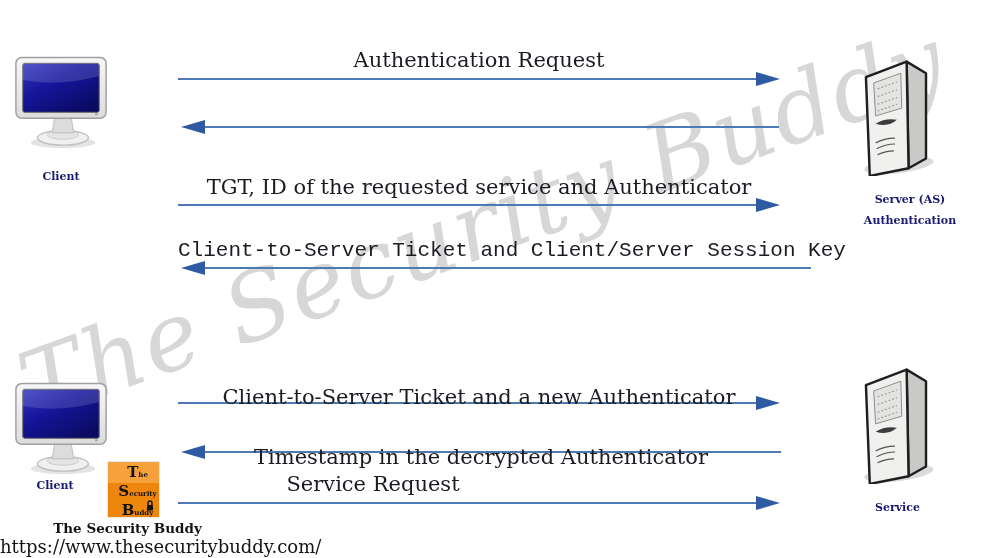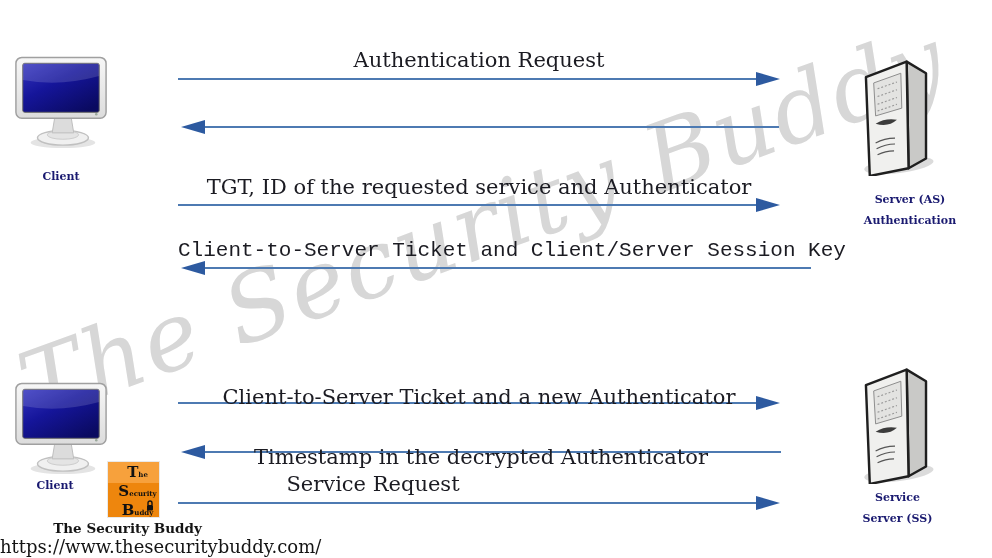--- a/index.html
+++ b/index.html
@@ -24,21 +24,21 @@
   .server-as{left:850px;top:50px;width:90px;height:126px;}
   .server-ss{left:850px;top:358px;width:90px;height:126px;}
 
   .entity-label{
     position:absolute;z-index:3;text-align:center;
     font-weight:bold;font-size:11px;line-height:21px;color:#1a1a70;
   }
   .lbl-client-top{left:12px;top:166px;width:98px;}
   .lbl-client-bottom{left:6px;top:475px;width:98px;}
   .lbl-as{left:830px;top:189px;width:160px;}
-  .lbl-ss{left:820px;top:487px;width:155px;}
+  .lbl-ss{left:820px;top:497px;width:155px;}
 
   
   .msg-label{
     position:absolute;z-index:3;text-align:center;white-space:nowrap;
     font-size:21px;line-height:26px;color:#1b1b22;
   }
   .arrow{position:absolute;z-index:2;height:14px;}
   .arrow .line{position:absolute;top:6px;height:2px;background:#4d7ab2;}
   .arrow .head{position:absolute;top:0;width:0;height:0;
     border-top:7px solid transparent;border-bottom:7px solid transparent;}
@@ -155,21 +155,20 @@
     <path d="M28 48 l20 -7" stroke="#999" stroke-width="1.2" stroke-dasharray="2,2" fill="none"></path>
     <path d="M28 56 l20 -7" stroke="#999" stroke-width="1.2" stroke-dasharray="2,2" fill="none"></path>
     <path d="M28 63 l20 -7" stroke="#999" stroke-width="1.2" stroke-dasharray="2,2" fill="none"></path>
     <path d="M26 76 q10 -6 22 -4 q-9 8 -22 4 Z" fill="#3c3c3c"></path>
     <path d="M26 96 q9 -5 20 -5" stroke="#555" stroke-width="1.2" fill="none"></path>
     <path d="M27 102 q9 -5 19 -5" stroke="#555" stroke-width="1.2" fill="none"></path>
     <path d="M28 108 q8 -4 17 -4" stroke="#555" stroke-width="1.2" fill="none"></path>
   </svg>
   <div class="entity-label lbl-ss">
     <div>Service</div>
-    <div>Server (SS)</div>
   </div>
 
   <div class="msg-label lab1">Authentication Request</div>
   <div class="arrow dir-right arr1">
       <div class="line"></div>
       <div class="head"></div>
     </div>
 
   <div class="arrow dir-left arr2">
       <div class="line"></div>

